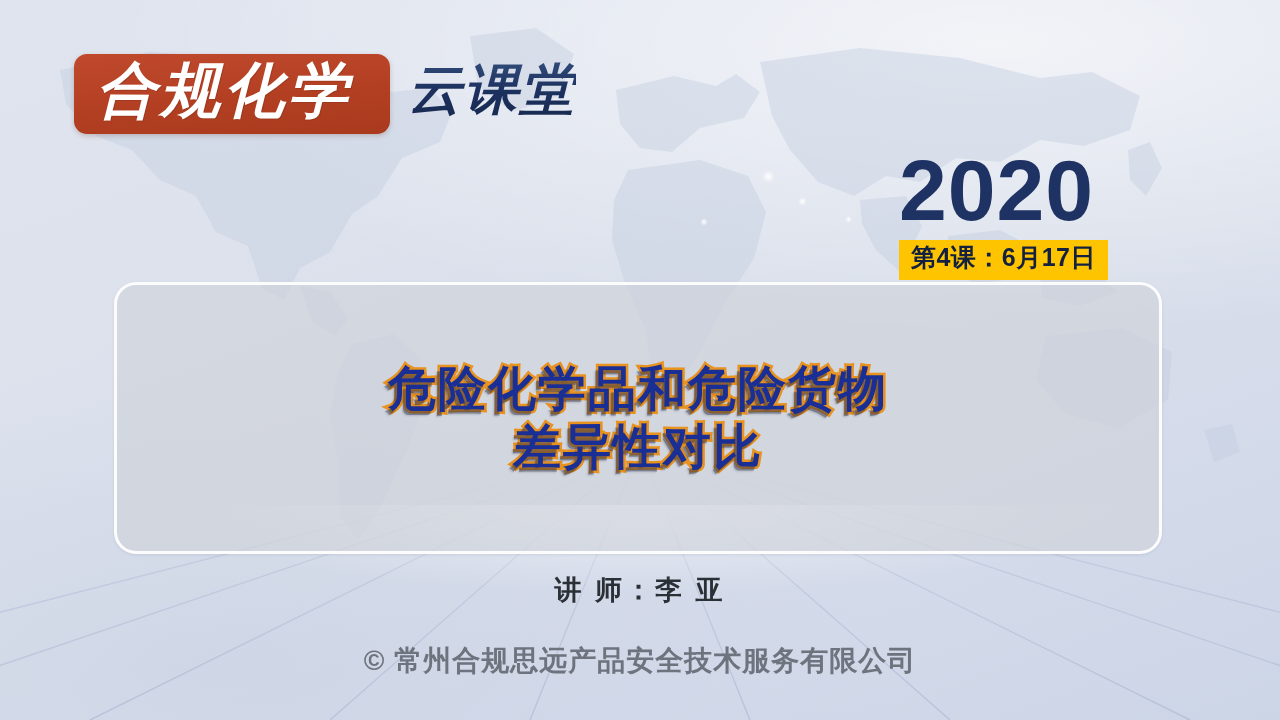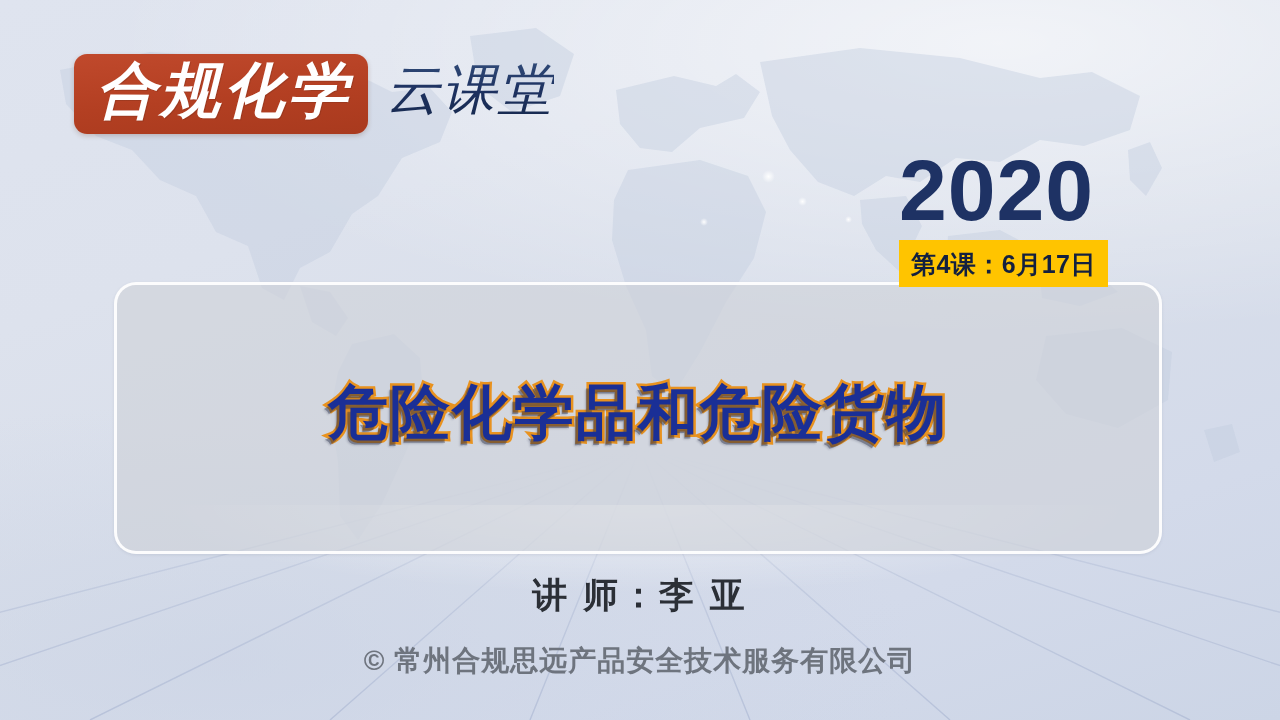--- a/index.html
+++ b/index.html
@@ -64,38 +64,38 @@
     left: 74px;
     top: 54px;
     display: flex;
     align-items: center;
     gap: 18px;
     z-index: 6;
   }
   .logo-badge {
     background: linear-gradient(175deg, #c0492c 0%, #b33f22 55%, #a93a1e 100%);
     border-radius: 13px;
-    padding: 5px 16px 11px 22px;
+    padding: 5px 38px 11px 22px;
     box-shadow: 0 2px 5px rgba(90,40,20,0.22);
   }
   .logo-badge-text {
     font-family: "DejaVu Serif", "Liberation Serif", serif;
     font-size: 60px;
     line-height: 1.06;
     font-weight: 700;
     font-style: italic;
     color: #ffffff;
     letter-spacing: 4px;
     white-space: nowrap;
     text-shadow: 1px 1px 0 rgba(120,50,28,0.35);
   }
   .logo-sub {
     font-family: "DejaVu Serif", "Liberation Serif", serif;
     font-size: 54px;
-    font-weight: 400;
+    font-weight: 700;
     font-style: italic;
     letter-spacing: 2px;
     white-space: nowrap;
     background: linear-gradient(180deg, #36527f 0%, #1d3160 45%, #152748 100%);
     -webkit-background-clip: text;
     background-clip: text;
     color: transparent;
     -webkit-text-fill-color: transparent;
     text-shadow: none;
     padding-bottom: 6px;
@@ -117,21 +117,21 @@
     color: #1e3264;
     letter-spacing: 1px;
   }
   .lesson-badge {
     margin-top: 8px;
     background: #ffc400;
     color: #13203f;
     font-size: 25px;
     font-weight: 700;
     letter-spacing: 0.5px;
-    padding: 8px 12px 6px 12px;
+    padding: 1px 12px 6px 12px;
     white-space: nowrap;
   }
 
   
   .title-panel {
     position: absolute;
     left: 114px;
     top: 282px;
     width: 1048px;
     height: 272px;
@@ -140,41 +140,41 @@
     background: rgba(207,210,216,0.62);
     box-shadow: 0 1px 3px rgba(120,130,150,0.18);
     z-index: 5;
     display: flex;
     flex-direction: column;
     align-items: center;
     justify-content: center;
     gap: 2px;
   }
   .title-line {
-    font-family: Liberation Mono, monospace;
-    font-size: 60px;
+    font-family: Liberation Serif, serif;
+    font-size: 48px;
     line-height: 1.16;
     font-weight: 700;
     letter-spacing: 2px;
     color: #1a2f96;
     white-space: nowrap;
     -webkit-text-stroke: 5px #e8921f;
     paint-order: stroke fill;
     text-shadow:
       -3px 4px 0 rgba(40,45,70,0.40),
       -4px 5px 2px rgba(40,45,70,0.20);
   }
 
   
   .speaker {
     position: absolute;
     left: 0; right: 0;
     top: 572px;
     text-align: center;
-    font-size: 35px;
+    font-size: 27px;
     font-weight: 700;
     color: #2b2f36;
     letter-spacing: 3px;
     z-index: 6;
   }
   .copyright {
     position: absolute;
     left: 0; right: 0;
     top: 642px;
     text-align: center;
@@ -270,18 +270,19 @@
     <div class="logo-sub">云课堂</div>
   </div>
 
   <div class="year-block">
     <div class="year-text">2020</div>
     <div class="lesson-badge">第4课：6月17日</div>
   </div>
 
   <div class="title-panel">
     <div class="title-line">危险化学品和危险货物</div>
+    <div class="title-line">差异性对比</div>
   </div>
 
   <div class="speaker">讲 师：李 亚</div>
   <div class="copyright">© 常州合规思远产品安全技术服务有限公司</div>
 
 </div>
 
 </body></html>

